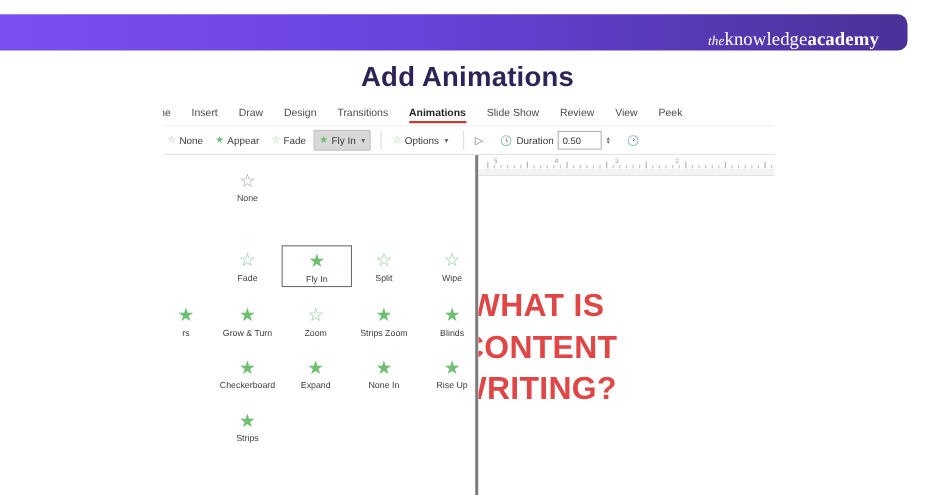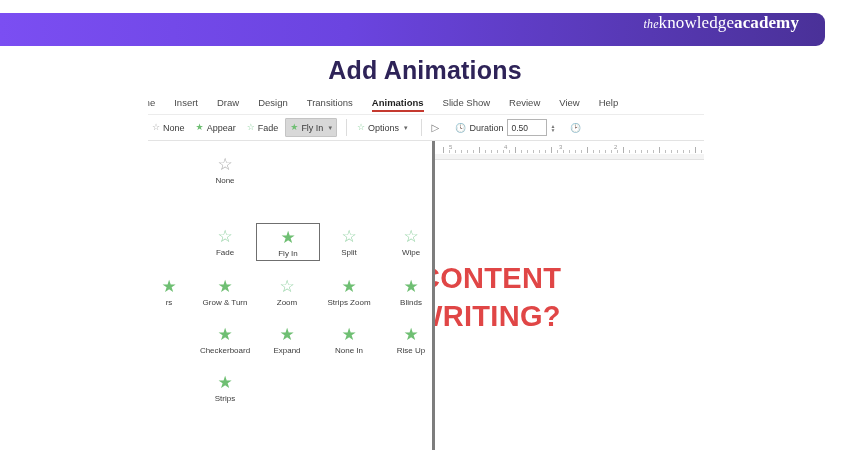--- a/index.html
+++ b/index.html
@@ -8,21 +8,21 @@
     background:#ffffff;
     font-family:"Liberation Sans", sans-serif;
     position:relative;
   }
 
   
   #brand-header{
     position:absolute;left:0;top:13px;width:825px;height:33px;
     background:linear-gradient(90deg,#7b4ef2 0%,#6b44e0 42%,#4a3198 100%);
     border-top-right-radius:9px;border-bottom-right-radius:9px;
-    display:flex;align-items:flex-start;justify-content:flex-end;
+    display:flex;align-items:flex-end;justify-content:flex-end;
   }
   #brand-logo{
     color:#ffffff;font-family:"Liberation Serif", serif;
     font-size:17px;padding-right:26px;letter-spacing:.1px;white-space:nowrap;
   }
   #brand-logo .the{font-style:italic;font-size:12px;}
   #brand-logo .kn{font-weight:400;}
   #brand-logo .ac{font-weight:bold;}
 
   
@@ -145,21 +145,21 @@
   <div id="ribbon-tabs">
       <div class="ribbon-tab"><span>me</span></div>
       <div class="ribbon-tab"><span>Insert</span></div>
       <div class="ribbon-tab"><span>Draw</span></div>
       <div class="ribbon-tab"><span>Design</span></div>
       <div class="ribbon-tab"><span>Transitions</span></div>
       <div class="ribbon-tab active"><span>Animations</span></div>
       <div class="ribbon-tab"><span>Slide Show</span></div>
       <div class="ribbon-tab"><span>Review</span></div>
       <div class="ribbon-tab"><span>View</span></div>
-      <div class="ribbon-tab"><span>Help</span></div>
+      <div class="ribbon-tab"><span>Peek</span></div>
     </div>
 
   <div id="ribbon-toolbar">
 
     <div class="tb-item">
       <span class="star gray">☆</span>
       <span class="tb-label">None</span>
     </div>
 
     <div class="tb-item">
@@ -332,19 +332,20 @@
         <div class="rticklg" style="left: 260px;"></div>
         <div class="rtick" style="left: 266px;"></div>
         <div class="rnum" style="left: 14px;">5</div>
         <div class="rnum" style="left: 69px;">4</div>
         <div class="rnum" style="left: 124px;">3</div>
         <div class="rnum" style="left: 179px;">2</div>
       </div>
     <div id="ruler-strip"></div>
 
     <div id="slide-text" style="top: 118px; left: -8px;">
+        <div style="margin-left: 0px;">WHAT IS</div>
         <div style="margin-left: -8px;">CONTENT</div>
         <div style="margin-left: -12px;">WRITING?</div>
       </div>
 
   </div>
 
 </div>
 
 </body></html>

